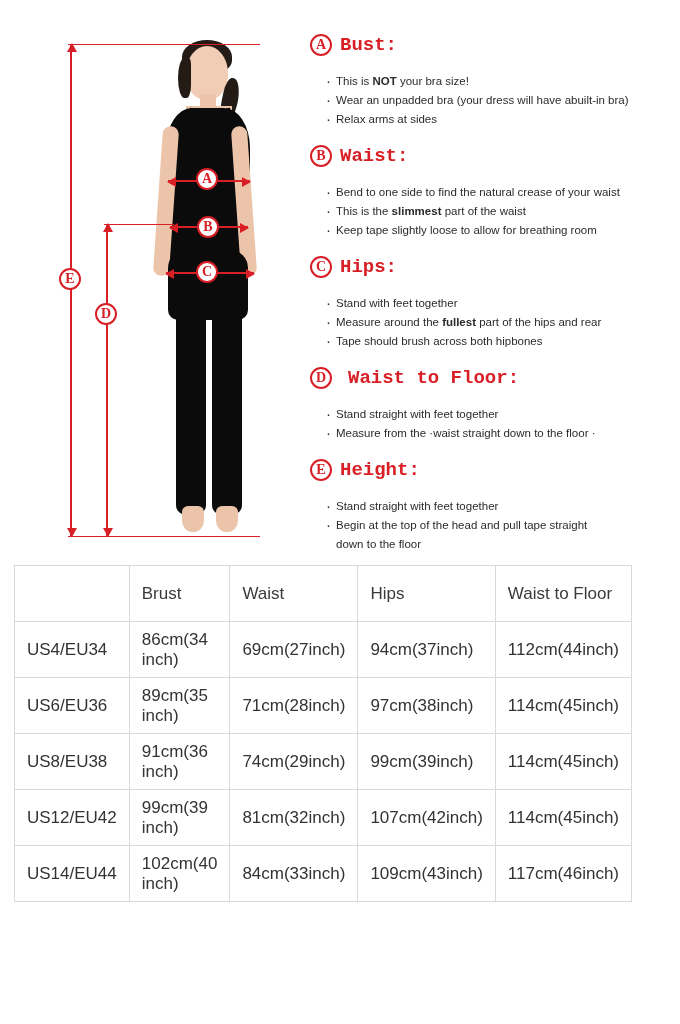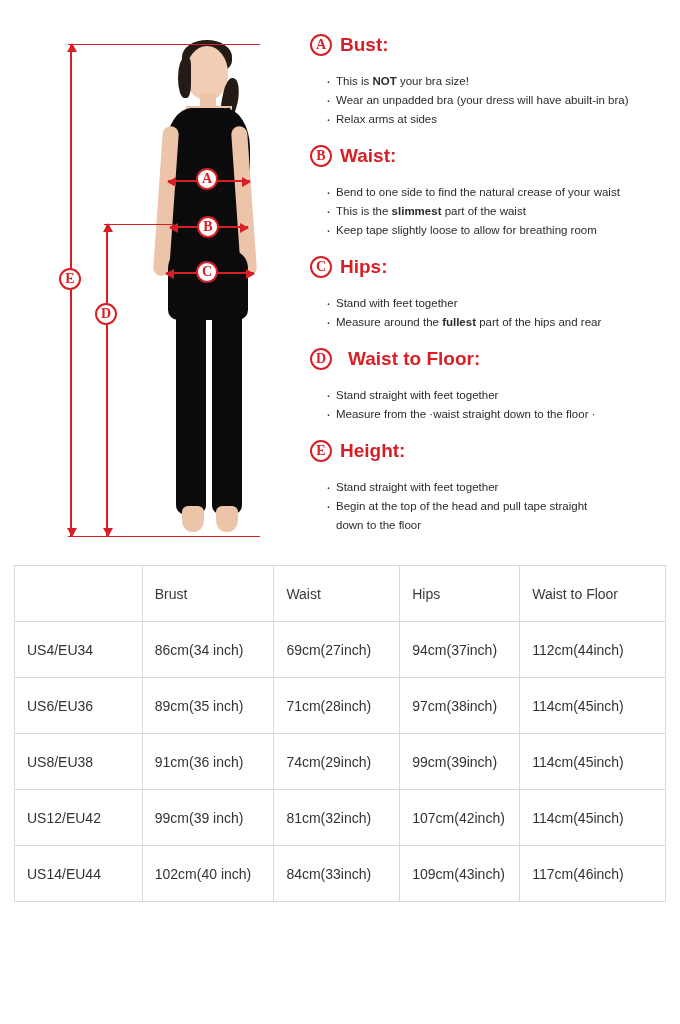--- a/index.html
+++ b/index.html
@@ -147,21 +147,21 @@
     width: 360px;
   }
   .sec { margin-bottom: 14px; }
   .sec-head {
     display: flex; align-items: center; gap: 8px;
     margin-bottom: 7px;
   }
   .sec-head .badge { position: static; }
   .sec-title {
     color: #d81f26;
-    font-family: Liberation Sans, sans-serif;
+    font-family: Liberation Mono, monospace;
     font-size: 19px;
     font-weight: bold;
   }
   .bullets { margin: 16px; padding: 0; list-style: none; }
   .bullets li {
     font-size: 11.5px;
     color: #2b2b2b;
     line-height: 19px;
     padding-left: 10px;
     position: relative;
@@ -172,23 +172,23 @@
     position: absolute; left: 0; top: -1px;
     font-size: 15px; color: #2b2b2b;
   }
   .bullets li b { font-weight: bold; color: #2b2b2b; }
   .bullets li.wrap { white-space: normal; }
 
   
   #sizetable {
     position: absolute;
     left: 14px; top: 565px;
-    width: 652px;
+    width: 580px;
     border-collapse: collapse;
-    font-size: 14px;
+    font-size: 17px;
     color: #333;
   }
   #sizetable th, #sizetable td {
     border: 1px solid #d9d9d9;
     height: 56px;
     text-align: left;
     padding: 0 12px;
     font-weight: normal;
     vertical-align: middle;
   }
@@ -270,20 +270,21 @@
     </div>
 
     <div class="sec">
       <div class="sec-head">
         <span class="badge">C</span>
         <span class="sec-title">Hips:</span>
       </div>
       <ul class="bullets">
         <li>Stand with feet together</li>
         <li>Measure around the <b>fullest</b> part of the hips and rear</li>
+        <li>Tape should brush across both hipbones</li>
       </ul>
     </div>
 
     <div class="sec">
       <div class="sec-head">
         <span class="badge">D</span>
         <span class="sec-title" style="margin-left:8px;">Waist to Floor:</span>
       </div>
       <ul class="bullets">
         <li>Stand straight with feet together</li>

